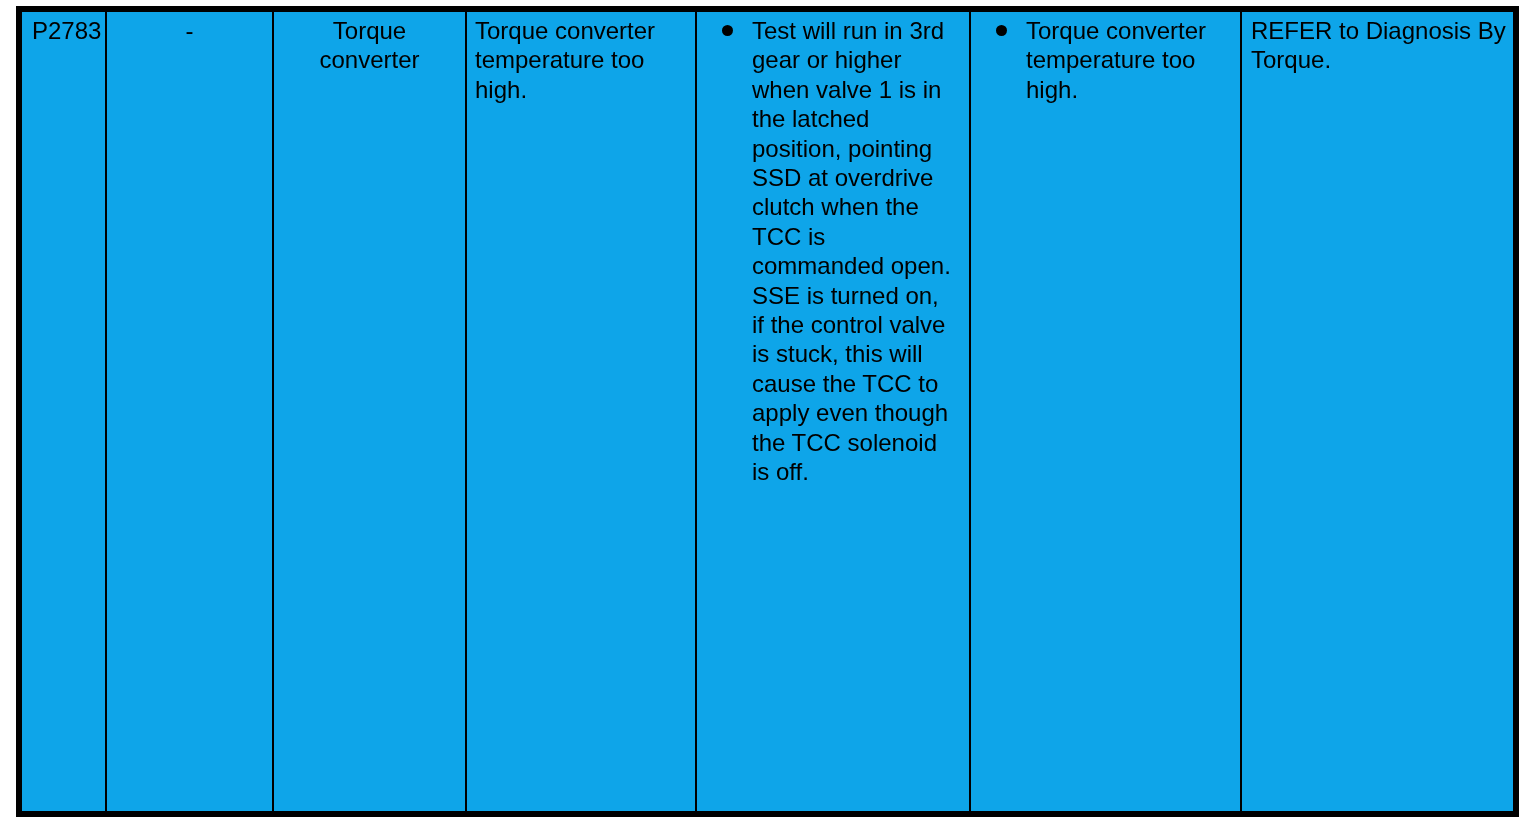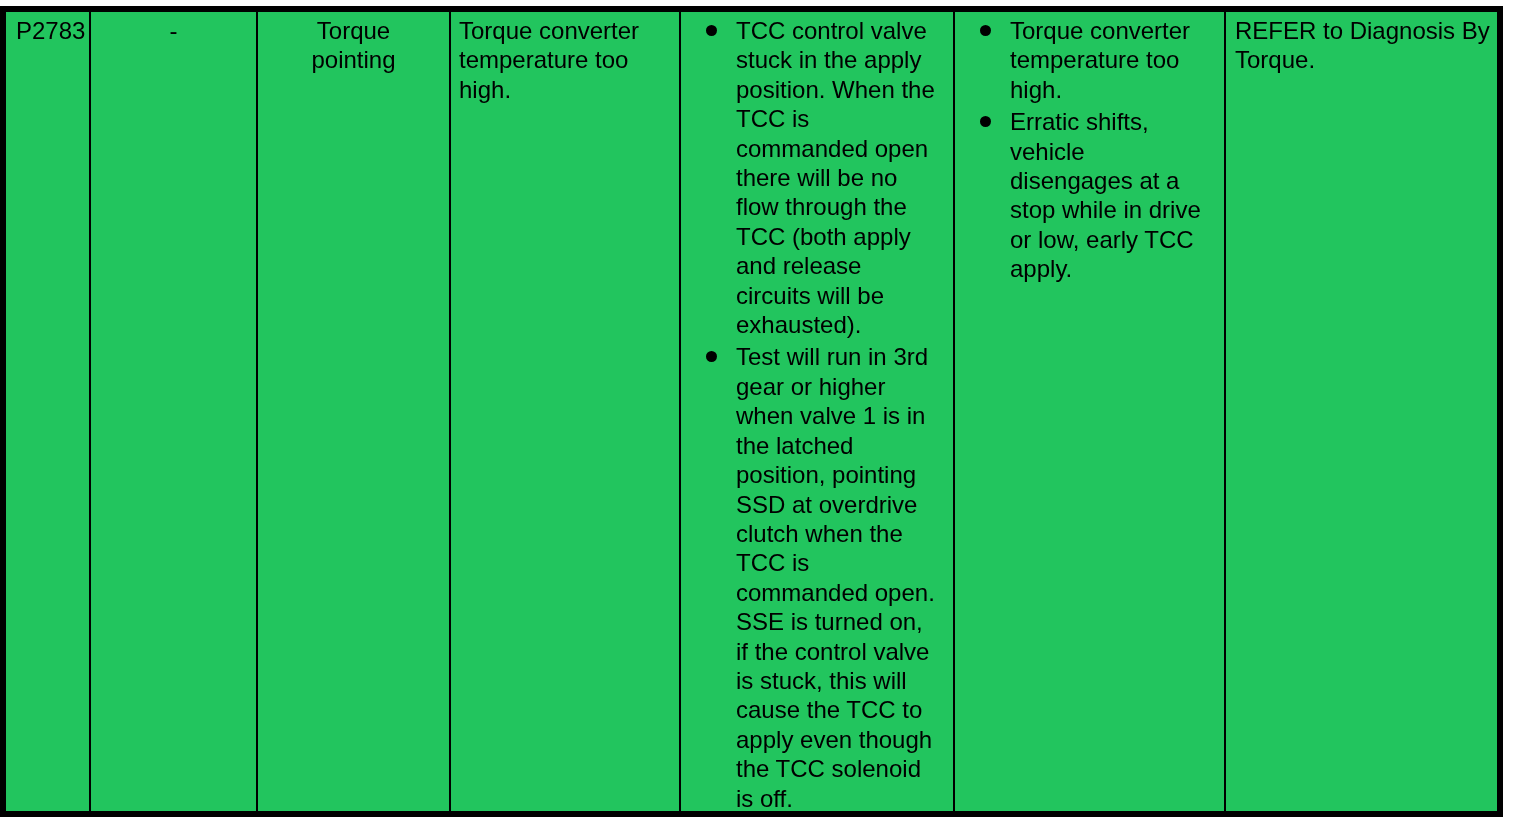--- a/index.html
+++ b/index.html
@@ -12,28 +12,28 @@
     width: 1520px;
     height: 824px;
     font-family: "Liberation Sans", sans-serif;
     font-size: 24px;
     line-height: 29.4px;
     color: #000000;
     -webkit-font-smoothing: antialiased;
   }
   .dtc-table {
     position: absolute;
-    left: 0;
+    left: 16px;
     top: 6px;
     width: 1503px;
     height: 811px;
     box-sizing: border-box;
     border: 6px solid #000000;
     display: flex;
-    background: #22c55e;
+    background: #0ea5e9;
   }
   .cell {
     box-sizing: border-box;
     border-right: 2px solid #000000;
     padding-top: 4px;
   }
   .cell:last-child { border-right: none; }
   .c1 { width: 85px;  padding-left: 10px; padding-right: 4px; }
   .c2 { width: 167px; text-align: center; }
   .c3 { width: 193px; text-align: center; padding-left: 14px; padding-right: 14px; }
@@ -65,46 +65,38 @@
 
   <div class="cell c1">
     <span>P2783</span>
   </div>
 
   <div class="cell c2">
     <span>-</span>
   </div>
 
   <div class="cell c3">
-    <span>Torque pointing</span>
+    <span>Torque converter</span>
   </div>
 
   <div class="cell c4">
     <span>Torque converter temperature too high.</span>
   </div>
 
   <div class="cell c5">
-    <div class="li">
-      <span class="bullet"></span>
-      <span>TCC control valve stuck in the apply position. When the TCC is commanded open there will be no flow through the TCC (both apply and release circuits will be exhausted).</span>
-    </div>
     <div class="li">
       <span class="bullet"></span>
       <span>Test will run in 3rd gear or higher when valve 1 is in the latched position, pointing SSD at overdrive clutch when the TCC is commanded open. SSE is turned on, if the control valve is stuck, this will cause the TCC to apply even though the TCC solenoid is off.</span>
     </div>
   </div>
 
   <div class="cell c6">
     <div class="li">
       <span class="bullet"></span>
       <span>Torque converter temperature too high.</span>
     </div>
-    <div class="li">
-      <span class="bullet"></span>
-      <span>Erratic shifts, vehicle disengages at a stop while in drive or low, early TCC apply.</span>
-    </div>
   </div>
 
   <div class="cell c7">
     <span>REFER to Diagnosis By Torque.</span>
   </div>
 
 </div>
 
 </body></html>

